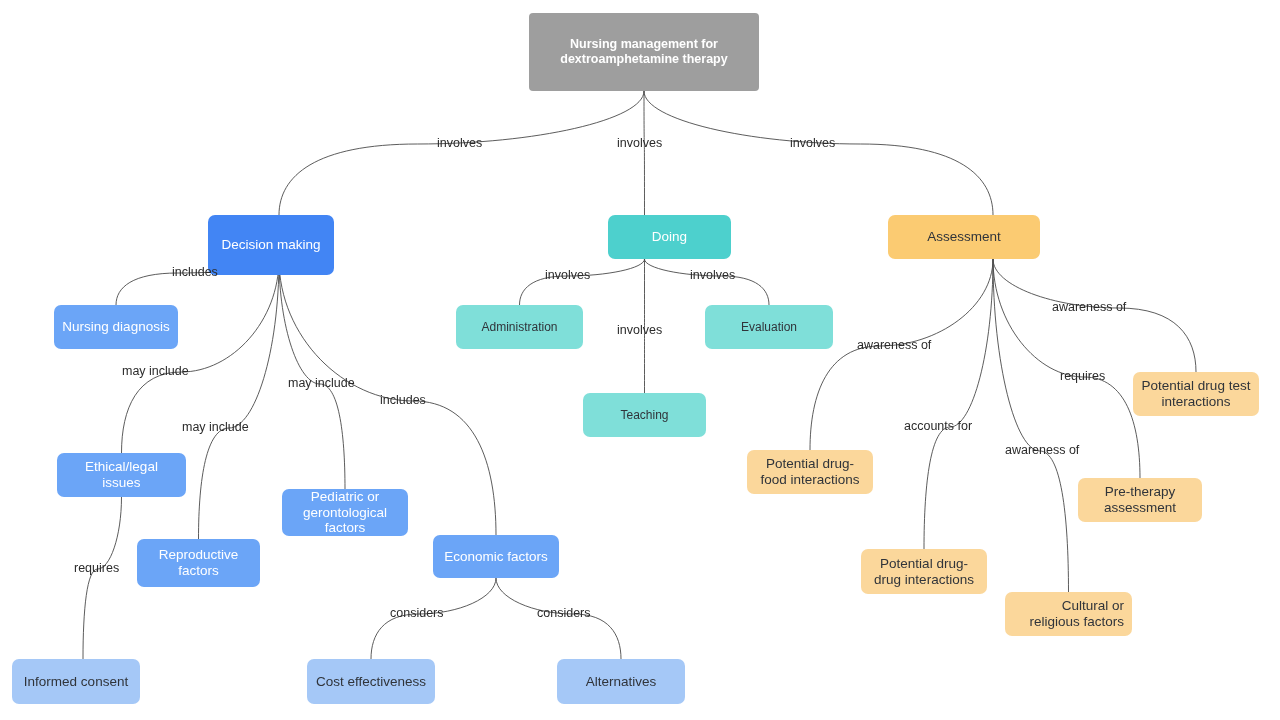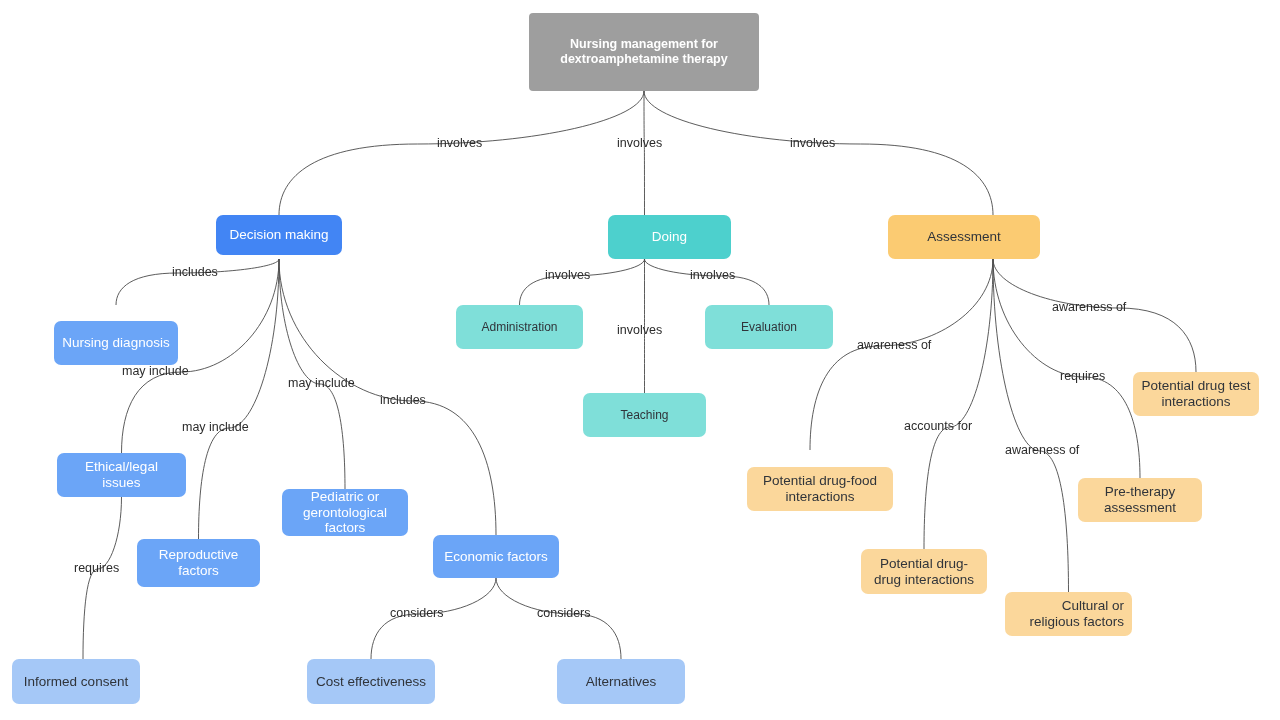--- a/index.html
+++ b/index.html
@@ -117,30 +117,30 @@
       <path d="M 993 259 C 993 306.85, 938.1 346, 879.54 346 C 828.3 346, 810 392.8, 810 450" class="edge-path"></path>
       <path d="M 993 259 C 993 351.4, 972.3 427, 950.22 427 C 930.9 427, 924 481.9, 924 549" class="edge-path"></path>
       <path d="M 993 259 C 993 364.6, 1015.65 451, 1039.81 451 C 1060.95 451, 1068.5 514.45, 1068.5 592" class="edge-path"></path>
       <path d="M 993 259 C 993 323.9, 1037.1 377, 1084.14 377 C 1125.3 377, 1140 422.45, 1140 478" class="edge-path"></path>
       <path d="M 993 259 C 993 285.95, 1053.9 308, 1118.86 308 C 1175.7 308, 1196 336.8, 1196 372" class="edge-path"></path>
     </svg>
   <div id="node-layer">
       <div class="node node-root" style="left: 529px; top: 13px; width: 230px; height: 78px;">
         <span>Nursing management for dextroamphetamine therapy</span>
       </div>
-      <div class="node node-blue-1" style="left: 216px; top: 215px; width: 126px; height: 40px;">
+      <div class="node node-blue-1" style="left: 208px; top: 215px; width: 126px; height: 60px;">
         <span>Decision making</span>
       </div>
       <div class="node node-teal-1" style="left: 583px; top: 215px; width: 123px; height: 44px;">
         <span>Doing</span>
       </div>
       <div class="node node-orange-1" style="left: 888px; top: 215px; width: 152px; height: 44px;">
         <span>Assessment</span>
       </div>
-      <div class="node node-blue-2" style="left: 54px; top: 305px; width: 124px; height: 44px; margin-top: 16px;">
+      <div class="node node-blue-2" style="left: 54px; top: 305px; width: 124px; height: 44px;">
         <span>Nursing diagnosis</span>
       </div>
       <div class="node node-blue-2" style="left: 57px; top: 453px; width: 129px; height: 44px;">
         <span>Ethical/legal issues</span>
       </div>
       <div class="node node-blue-2" style="left: 137px; top: 539px; width: 123px; height: 48px;">
         <span>Reproductive factors</span>
       </div>
       <div class="node node-blue-2" style="left: 282px; top: 489px; width: 126px; height: 47px;">
         <span>Pediatric or gerontological factors</span>
@@ -159,21 +159,21 @@
       </div>
       <div class="node node-teal-2" style="left: 456px; top: 305px; width: 127px; height: 44px;">
         <span>Administration</span>
       </div>
       <div class="node node-teal-2" style="left: 583px; top: 393px; width: 123px; height: 44px;">
         <span>Teaching</span>
       </div>
       <div class="node node-teal-2" style="left: 705px; top: 305px; width: 128px; height: 44px;">
         <span>Evaluation</span>
       </div>
-      <div class="node node-orange-2" style="left: 747px; top: 467px; width: 146px; height: 44px;">
+      <div class="node node-orange-2" style="left: 747px; top: 450px; width: 126px; height: 44px;">
         <span>Potential drug-food interactions</span>
       </div>
       <div class="node node-orange-2" style="left: 861px; top: 549px; width: 126px; height: 45px;">
         <span>Potential drug-drug interactions</span>
       </div>
       <div class="node node-orange-2" style="left: 1005px; top: 592px; width: 127px; height: 44px; text-align: right;">
         <span>Cultural or religious factors</span>
       </div>
       <div class="node node-orange-2" style="left: 1078px; top: 478px; width: 124px; height: 44px;">
         <span>Pre-therapy assessment</span>

